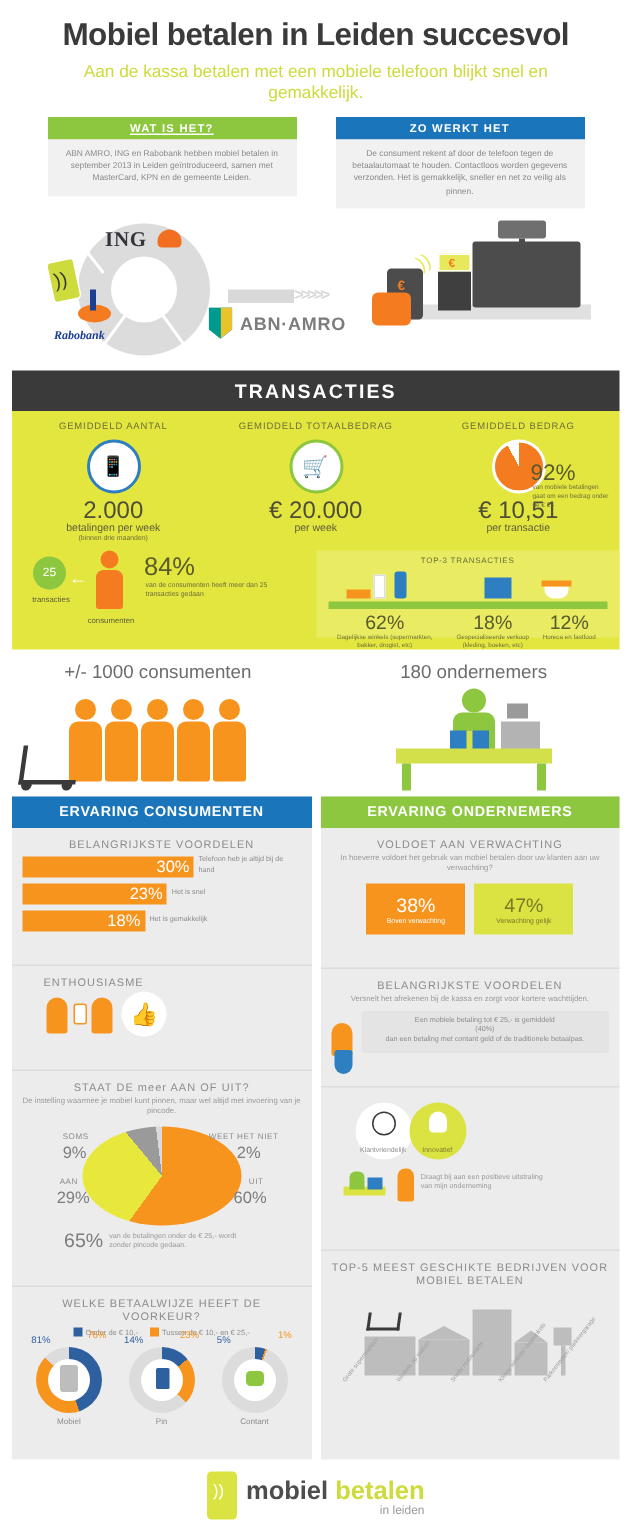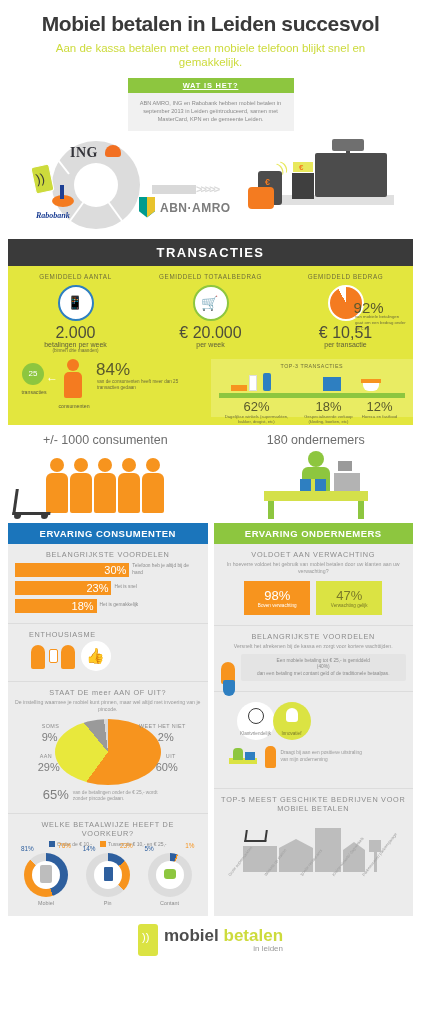--- a/index.html
+++ b/index.html
@@ -161,21 +161,21 @@
   .gift::after{content:"";position:absolute;left:11px;top:0;width:4px;height:100%;background:#d4e04a;}
   .till { position:absolute; left:50%; margin-left:18px; top:22px; width:26px;height:20px;background:#b3b3b3;}
   .till-s{position:absolute;left:50%;margin-left:22px;top:10px;width:14px;height:10px;background:#9a9a9a;}
 
   
   .panels { display:flex; gap:6px; padding:6px 8px 0; }
   .panel { flex:1; background:#ececec; }
   .p-head { color:#fff; text-align:center; font-size:9.5px; font-weight:bold; padding:5px 0; letter-spacing:.5px;}
   .p-head.blue{ background:#1b75bb;}
   .p-head.green{ background:#8dc63f;}
-  .p-sec { padding:6px 7px 10px; border-bottom:1px solid #dcdcdc; position:relative;}
+  .p-sec { padding:6px 7px 22px; border-bottom:1px solid #dcdcdc; position:relative;}
   .p-sec:last-child{border-bottom:none;}
   .sec-title { text-align:center; font-size:7.3px; color:#8c8c8c; letter-spacing:.7px; }
   .sec-sub { text-align:center; font-size:5.2px; color:#9a9a9a; line-height:7px; margin-top:2px;}
 
   .hbar-row { display:flex; align-items:center; margin-top:4px; }
   .hbar { background:#f7941e; height:14px; text-align:right; color:#fff; font-size:11px;
      line-height:14px; padding-right:3px; }
   .hbar-lbl { font-size:4.8px; color:#8c8c8c; margin-left:3px; line-height:6.4px; }
 
   .ent-num { font-size:18px; color:#7d7d7d; }
@@ -238,20 +238,24 @@
 
 <div class="page">
 
   <div class="title">Mobiel betalen in Leiden succesvol</div>
   <div class="subtitle">Aan de kassa betalen met een mobiele telefoon blijkt snel en gemakkelijk.</div>
 
   <div class="boxrow">
     <div class="infobox">
       <div class="bar green">WAT IS HET?</div>
       <div class="body">ABN AMRO, ING en Rabobank hebben mobiel betalen in september 2013 in Leiden geïntroduceerd, samen met MasterCard, KPN en de gemeente Leiden.</div>
+    </div>
+    <div class="infobox">
+      <div class="bar blue">ZO WERKT HET</div>
+      <div class="body">De consument rekent af door de telefoon tegen de betaalautomaat te houden. Contactloos worden gegevens verzonden. Het is gemakkelijk, sneller en net zo veilig als pinnen.</div>
     </div>
   </div>
 
   <div class="flow">
     <div class="donut">
       <div class="seg-line1"></div>
         <div class="seg-line2"></div>
       <div class="hole"></div>
     </div>
     <div class="phone-ico"></div>
@@ -482,21 +486,21 @@
     </div>
 
     <div class="panel">
       <div class="p-head green">ERVARING ONDERNEMERS</div>
 
       <div class="p-sec">
         <div class="sec-title">VOLDOET AAN VERWACHTING</div>
         <div class="sec-sub">In hoeverre voldoet het gebruik van mobiel betalen door uw klanten aan uw verwachting?</div>
         <div class="exp-bars">
           <div class="exp or">
-            <div class="v">98%</div>
+            <div class="v">38%</div>
             <div class="l">Boven verwachting</div>
           </div>
           <div class="exp gr">
             <div class="v">47%</div>
             <div class="l">Verwachting gelijk</div>
           </div>
         </div>
       </div>
 
       <div class="p-sec">

